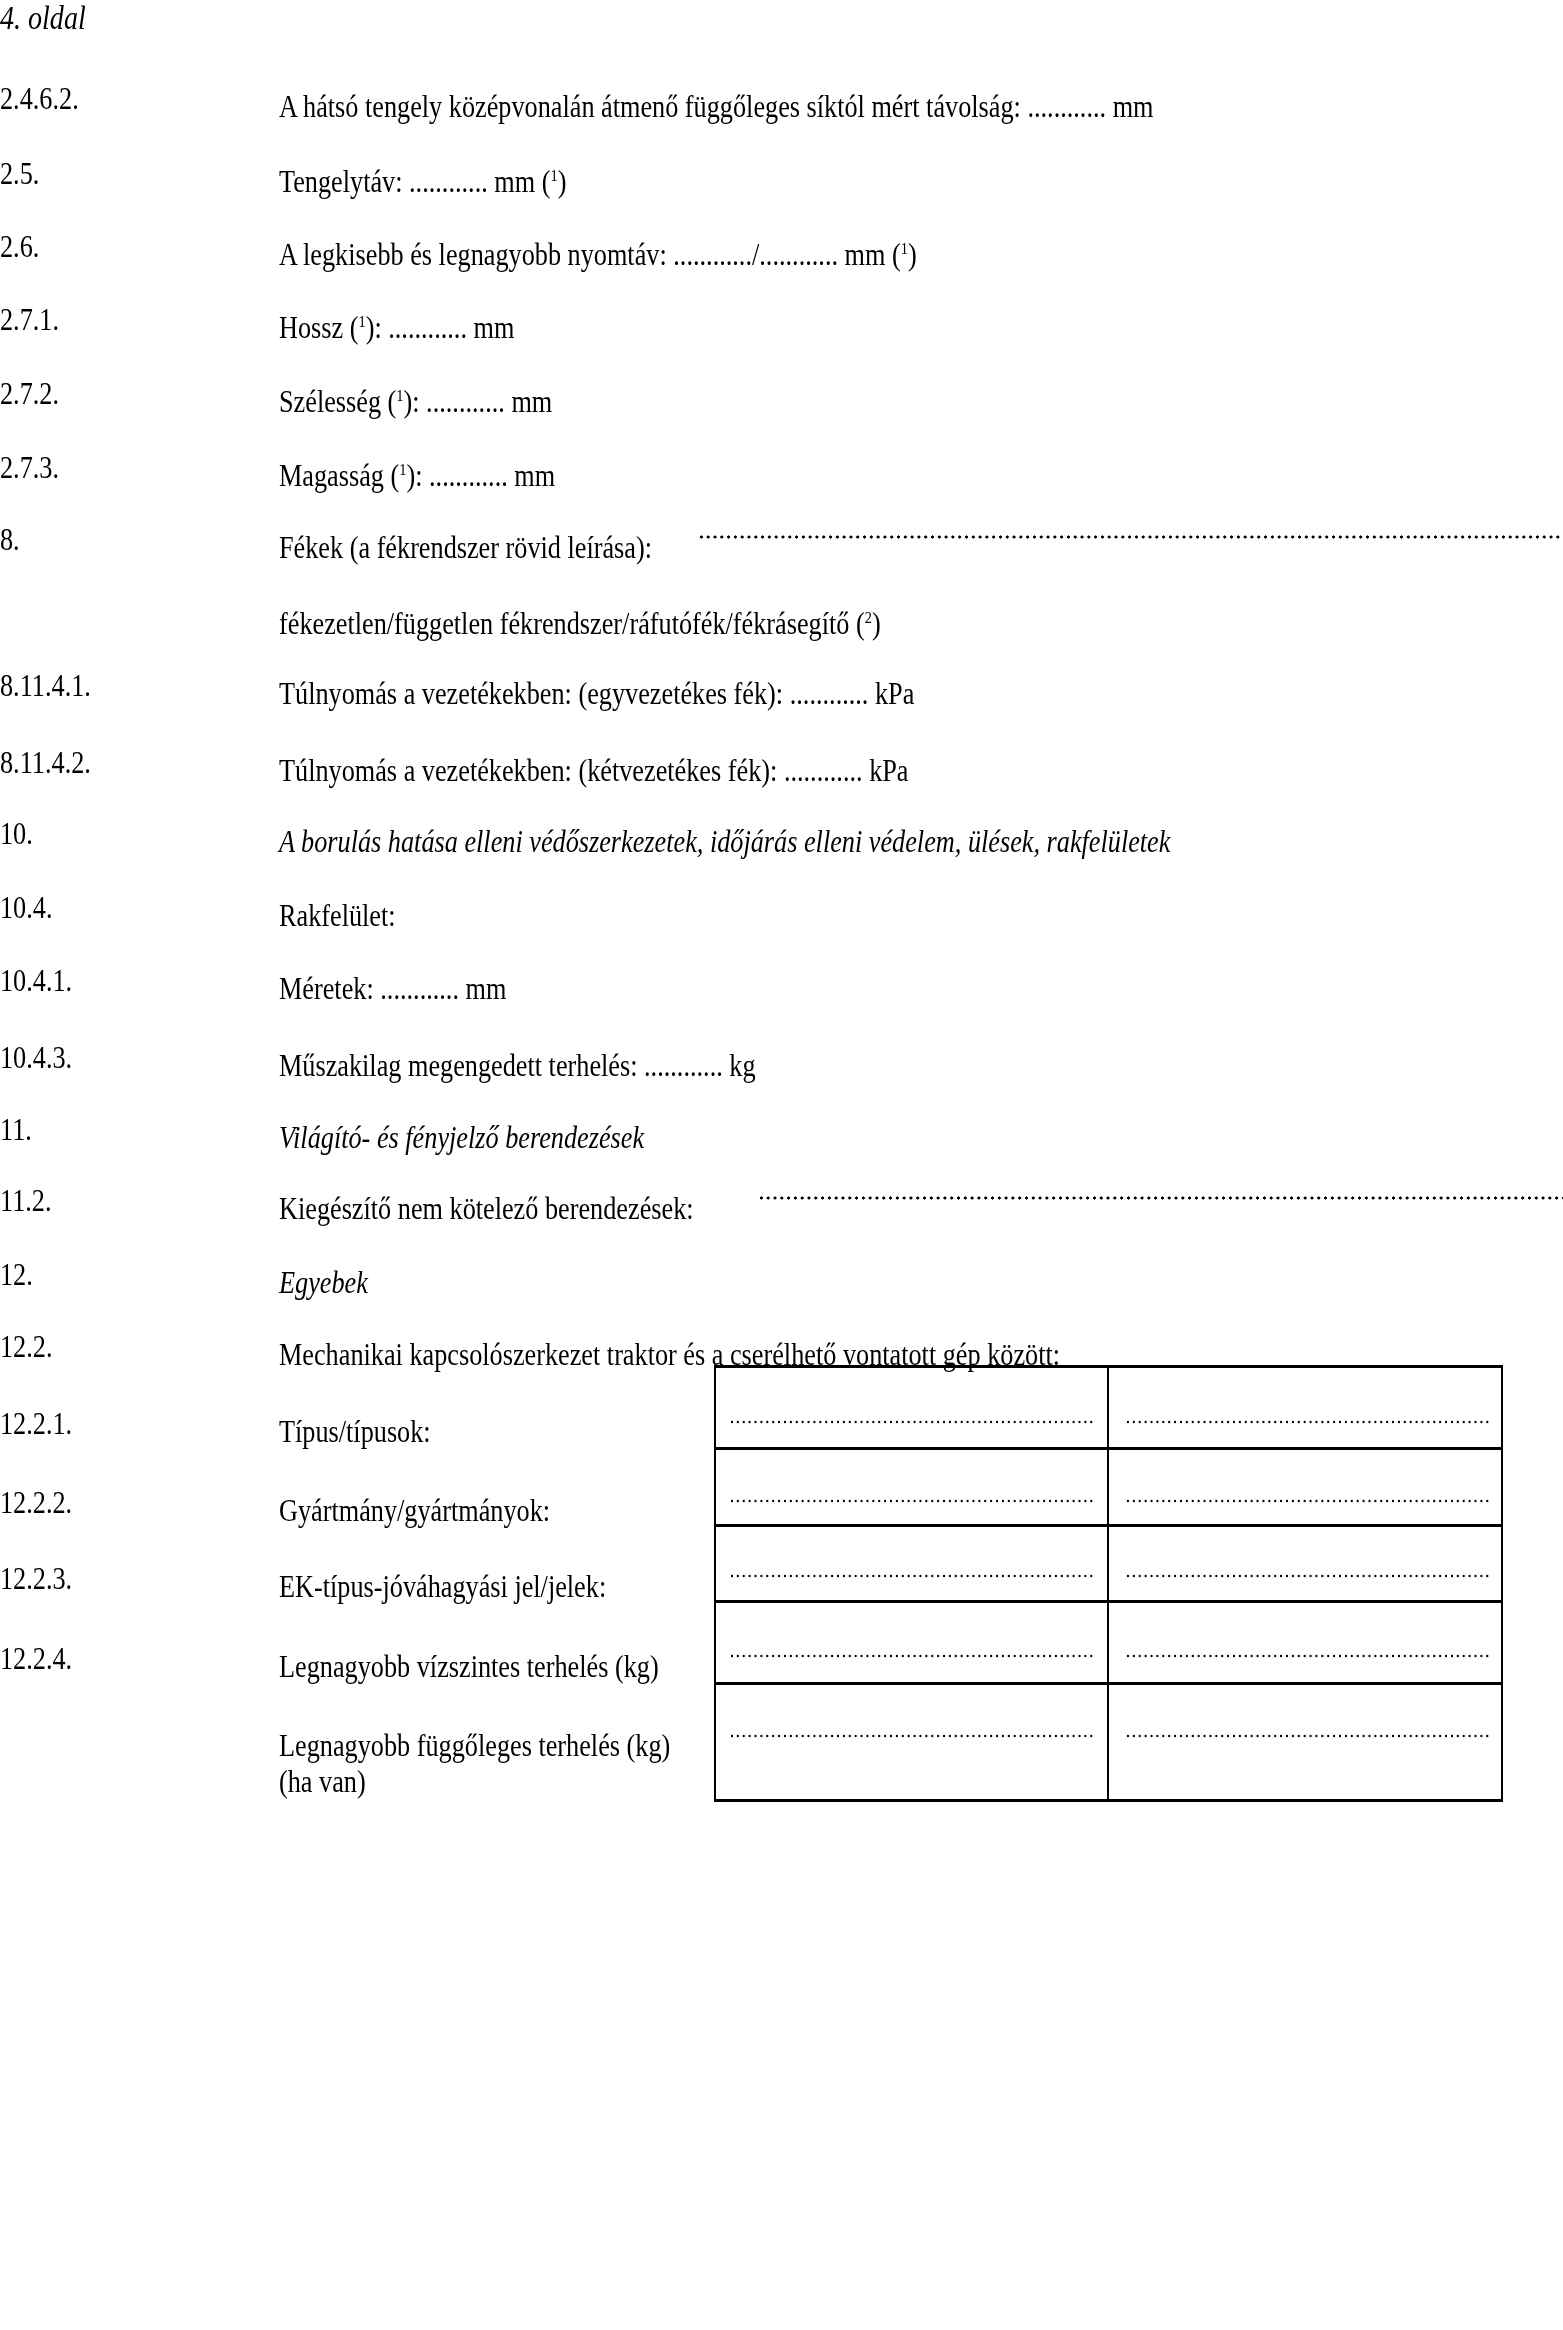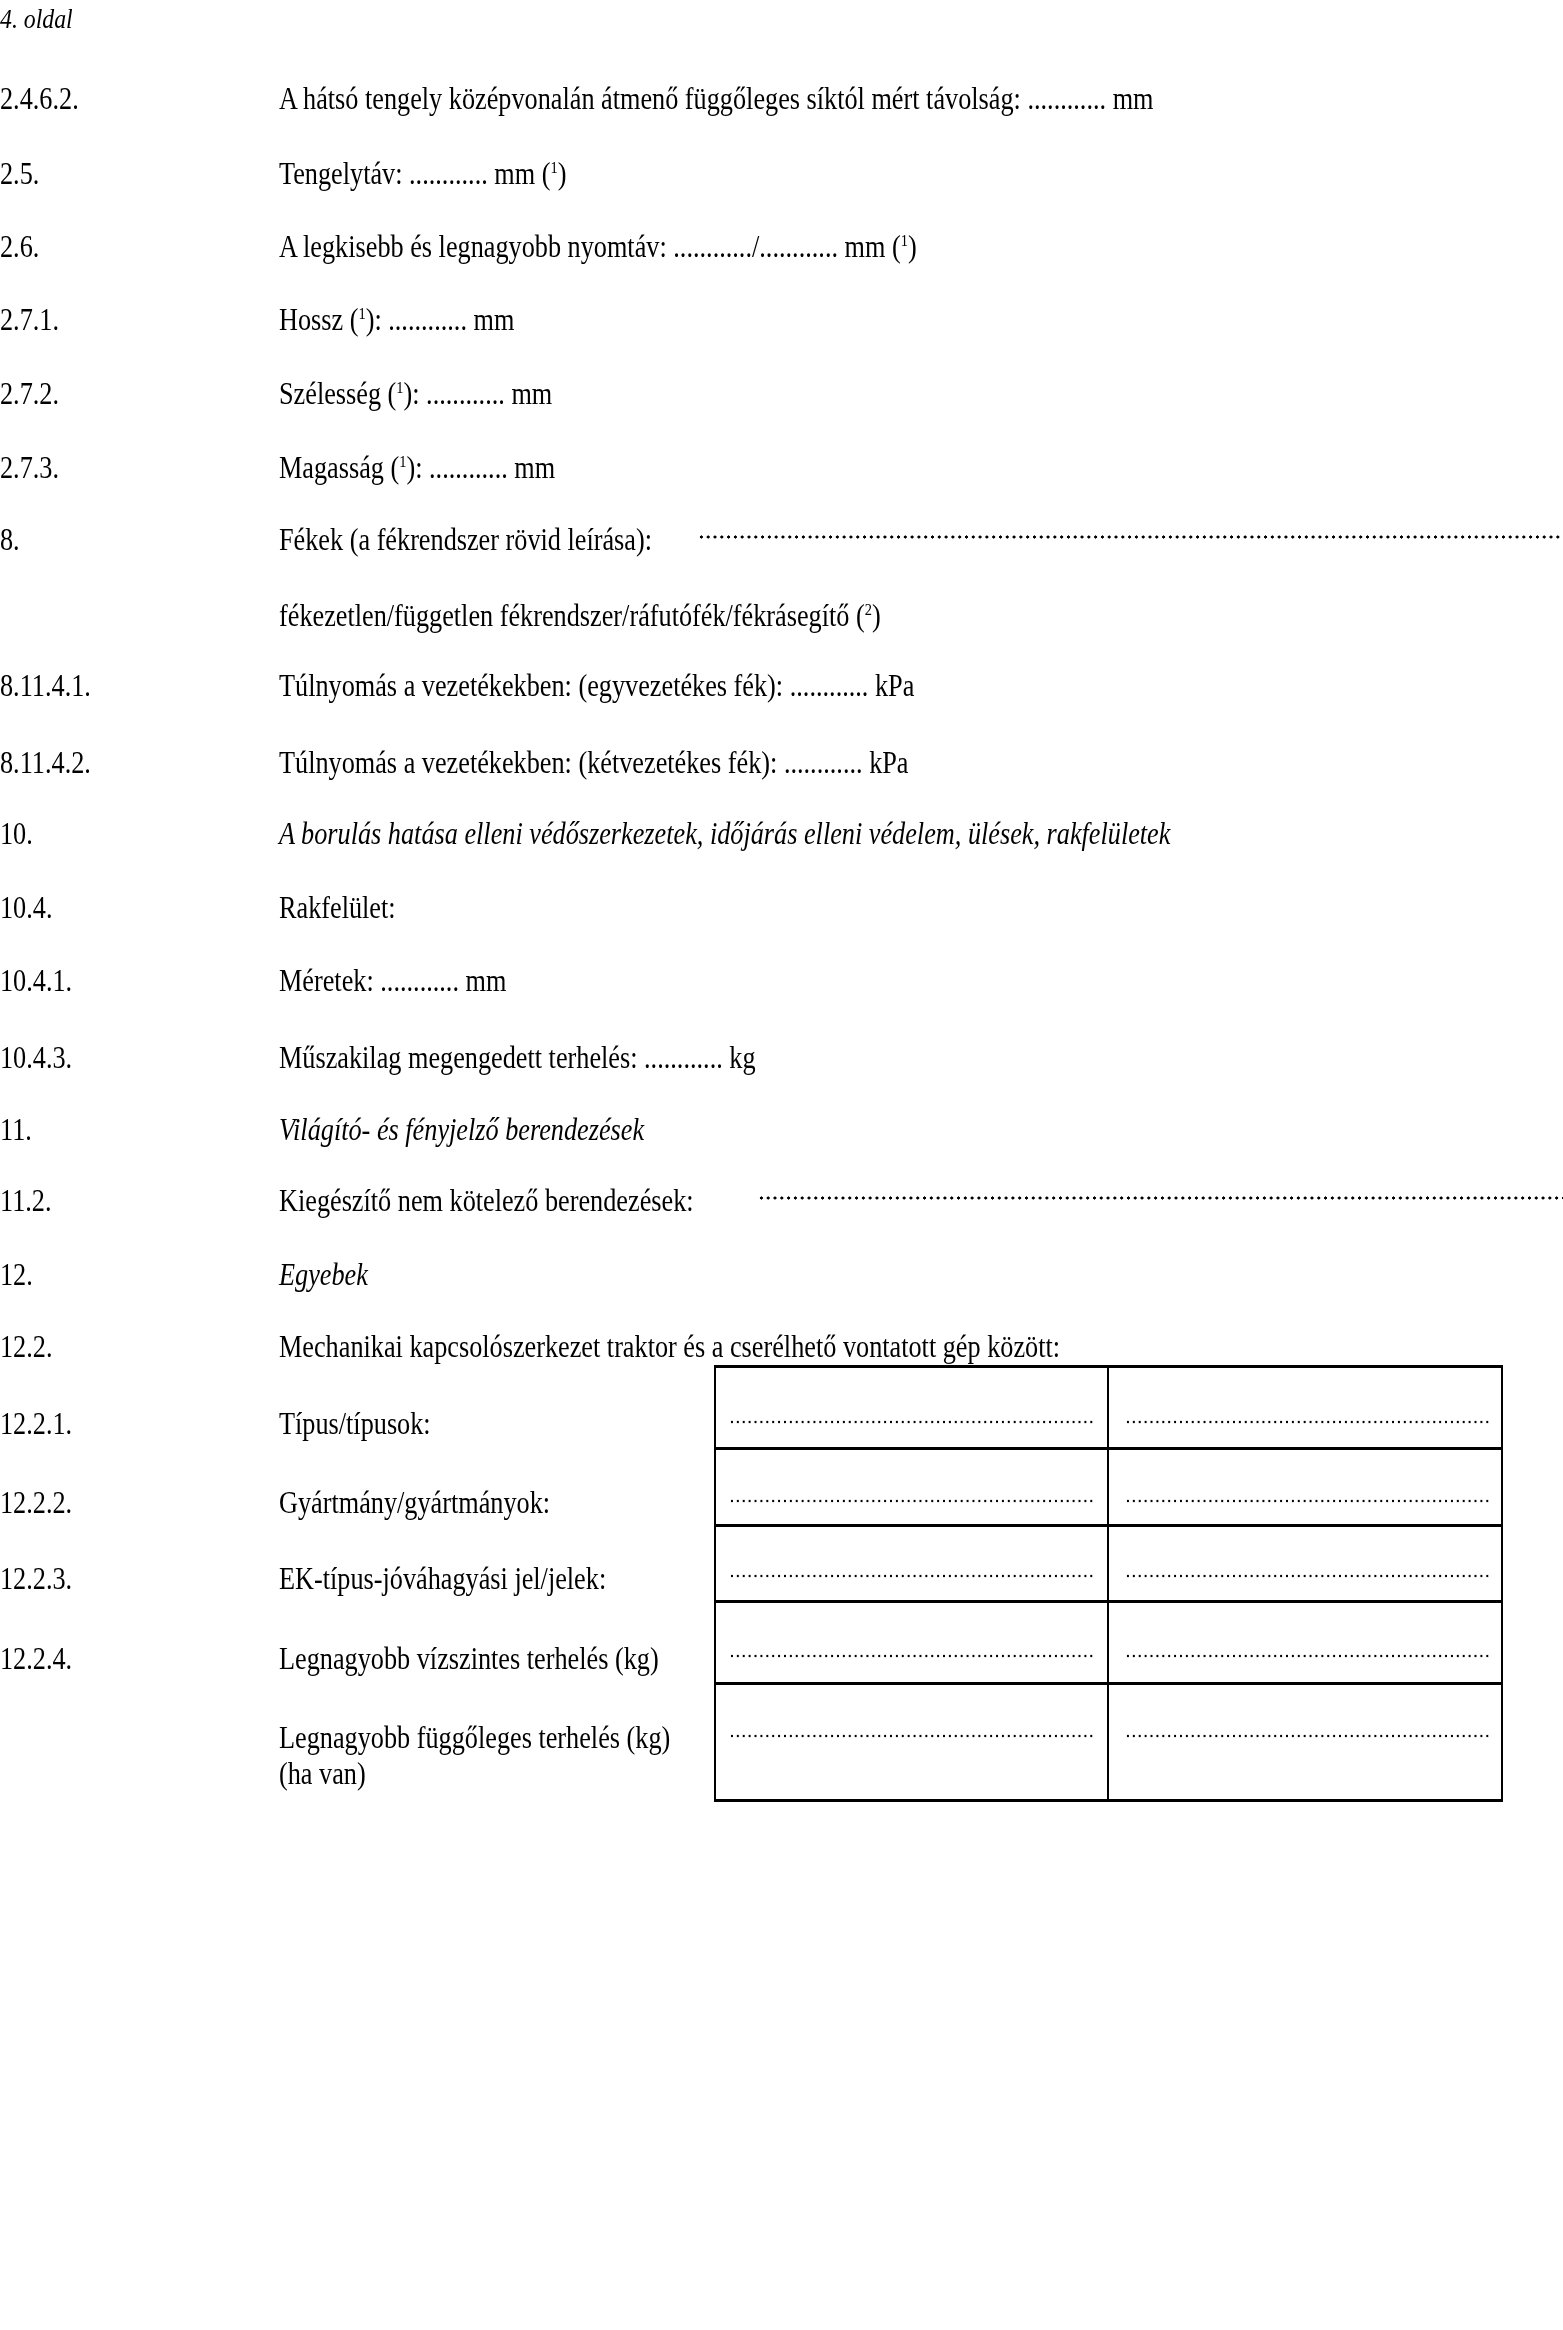--- a/index.html
+++ b/index.html
@@ -6,30 +6,30 @@
     body {
       width: 1564px; height: 2740px; position: relative; overflow: hidden;
       font-family: "Liberation Serif", "DejaVu Serif", serif; color: #000000;
     }
     .line {
       position: absolute; left: 0; height: 42px; line-height: 42px;
       font-size: 32px; white-space: nowrap;
     }
     .num { position: absolute; left: 0; top: 0; }
     .num .sx, .txt .sx { display: inline-block; transform: scaleX(0.82); transform-origin: left center; }
-    .txt { position: absolute; left: 279px; top: 0; }
+    .txt { position: absolute; left: 279px; top: 8px; }
     .italic { font-style: italic; font-family: Liberation Serif, serif; }
     sup.fn { font-size: 0.55em; vertical-align: 0.6em; line-height: 0; }
     .leader {
       position: absolute; height: 3.7px;
       background-image: radial-gradient(circle, #000 1.3px, transparent 1.6px);
       background-size: 6.8px 3.7px; background-repeat: repeat-x;
     }
     .header {
-      position: absolute; left: 0; top: 0; font-size: 28px; line-height: 37px;
+      position: absolute; left: 0; top: 0; font-size: 33px; line-height: 37px;
       font-style: italic; white-space: nowrap;
     }
     .header .sx { display: inline-block; transform: scaleX(0.85); transform-origin: left center; }
     
     .tbl { position: absolute; left: 714px; top: 1365px; width: 789px; height: 437px; }
     .tbl .hline { position: absolute; left: 0; width: 789px; height: 2.8px; background: #000; }
     .tbl .vline { position: absolute; top: 0; width: 2.3px; height: 437px; background: #000; }
     .cell { position: absolute; }
     .cell .dots {
       position: absolute; height: 3.7px;

